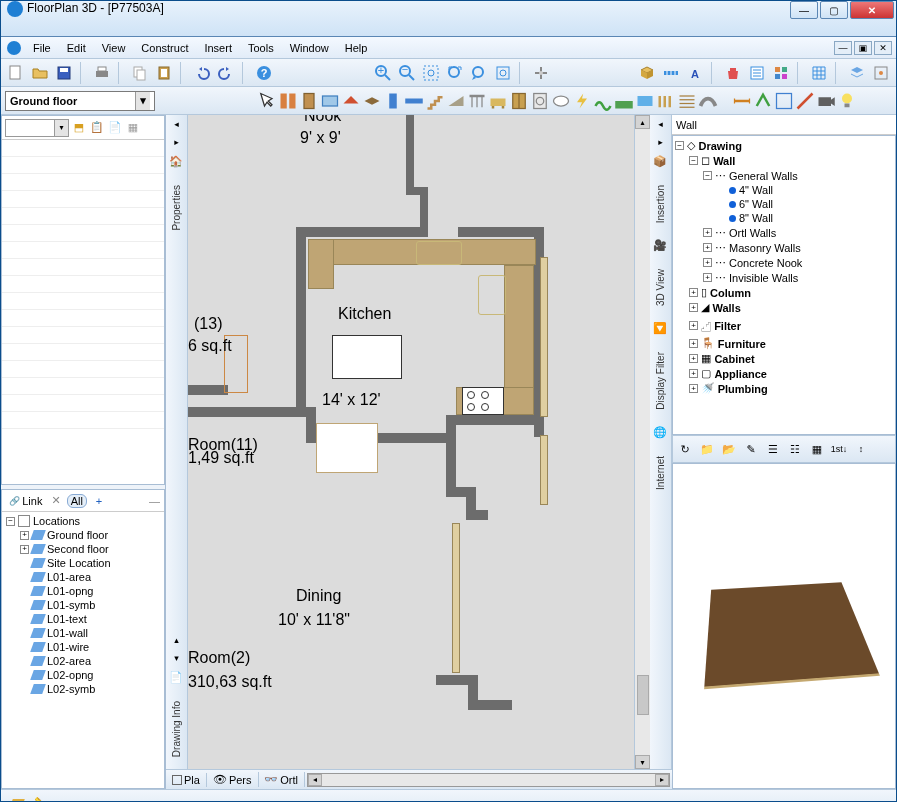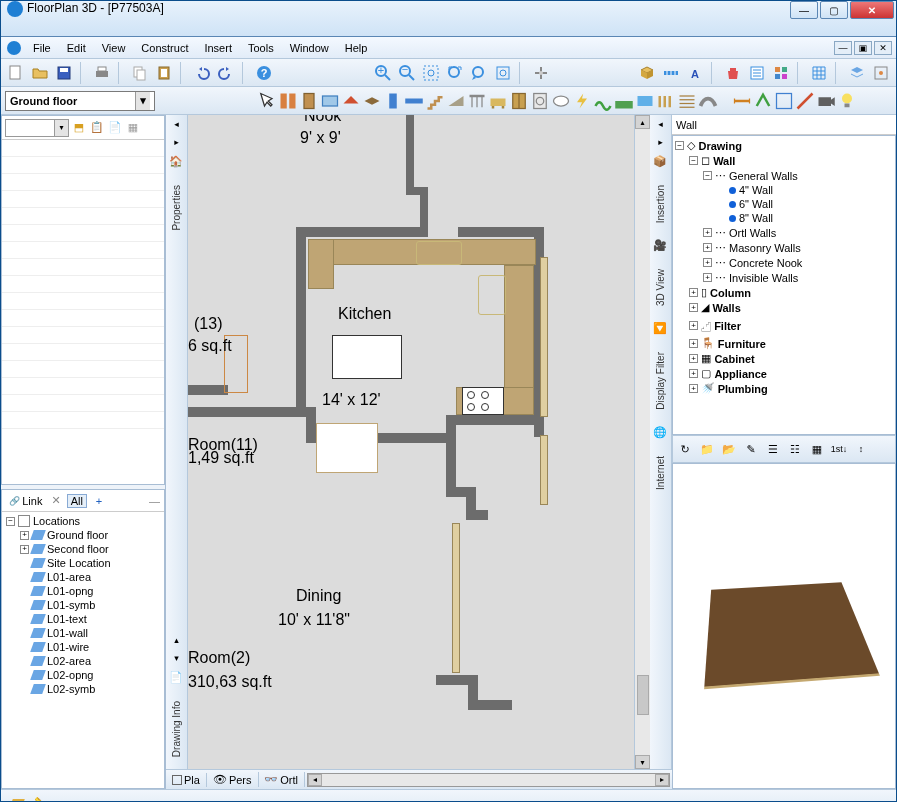--- a/index.html
+++ b/index.html
@@ -30,21 +30,21 @@
 .prop-combo{width:64px;height:18px;border:1px solid #999;background:#fff;display:flex;align-items:center;}
 .prop-combo .dd{width:14px;height:16px;border-left:1px solid #999;background:#e4e4e4;display:flex;align-items:center;justify-content:center;margin-left:auto;font-size:8px;}
 .mini-ico{width:16px;height:16px;display:flex;align-items:center;justify-content:center;font-size:11px;}
 .tbl-head{height:20px;display:flex;border-bottom:1px solid #ccc;background:#fff;}
 .tbl-head .col{padding:2px 4px;border-right:1px solid #ccc;font-size:11px;display:flex;align-items:center;}
 .tbl-body{flex:1;background:#fff;}
 .tbl-body .row{height:17px;border-bottom:1px solid #eee;}
 .loc-panel{flex:1;background:#fff;border:1px solid #a8bdd4;margin-top:4px;display:flex;flex-direction:column;}
 .loc-top{height:22px;border-bottom:1px solid #ccc;display:flex;align-items:center;padding:0 4px;gap:6px;}
 .loc-top .chip{display:flex;align-items:center;gap:2px;padding:0 3px;font-size:11px;}
-.chip.active{border:1px solid #88aad4;background:#e4eef8;border-radius:0;}
+.chip.active{border:1px solid #88aad4;background:#e4eef8;border-radius:6px;}
 .tree{flex:1;overflow:hidden;padding:2px 2px;}
 .tree-node{display:flex;align-items:center;padding:1px 0;gap:3px;font-size:11px;white-space:nowrap;}
 .exp{width:9px;height:9px;border:1px solid #888;display:flex;align-items:center;justify-content:center;font-size:8px;line-height:1;background:#fff;}
 .layer-ico{width:12px;height:10px;background:#6aa6e4;transform:skewX(-20deg);}
 .loc-ico{width:12px;height:12px;border:1px solid #888;background:#fff;}
 .canvas-wrap{flex:1;display:flex;position:relative;background:#fff;}
 .vtabs{width:22px;background:linear-gradient(90deg,#f1f6fc,#dbe7f3);border-right:1px solid #b4c8dc;display:flex;flex-direction:column;align-items:center;padding:4px 0;gap:8px;}
 .vtab{writing-mode:vertical-rl;transform:rotate(180deg);font-size:10px;padding:8px 2px;color:#333;}
 .vtab-ico{width:14px;height:14px;}
 .canvas{flex:1;position:relative;background:#dcdcdc;overflow:hidden;}

